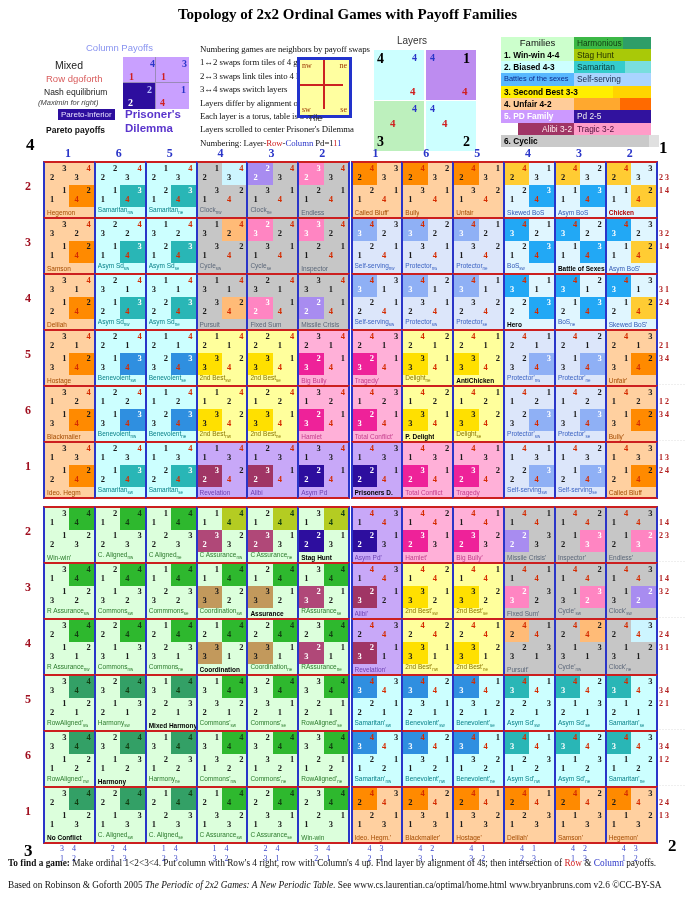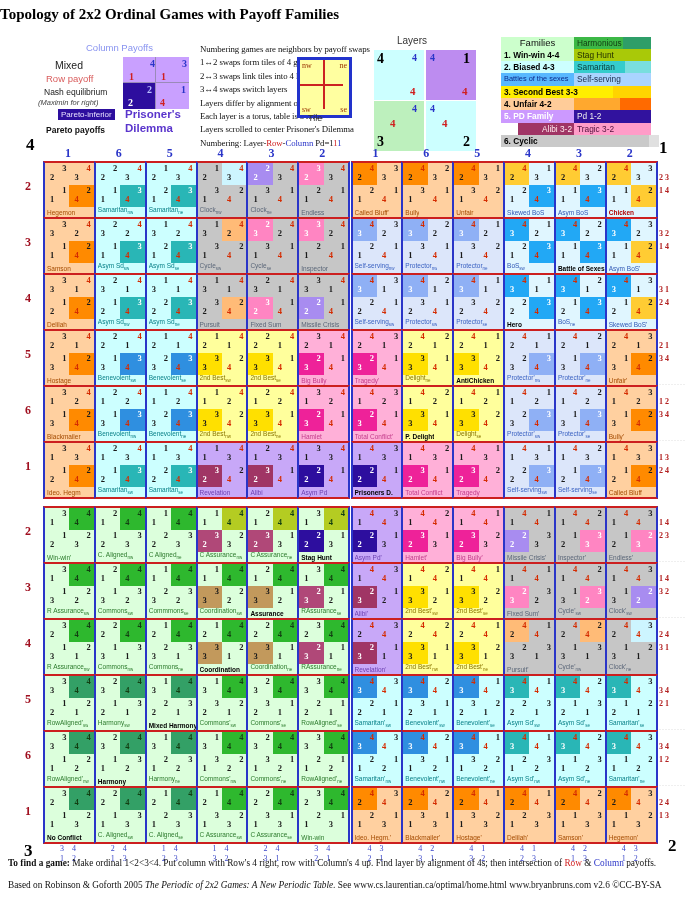--- a/index.html
+++ b/index.html
@@ -1,19 +1,19 @@
 <!DOCTYPE html>
 <html><head>
 <meta charset="utf-8">
 <style>
   html,body{margin:0;padding:0;background:#fff;}
   #root{position:relative;width:695px;height:899px;background:#fff;overflow:hidden;
         font-family:"Liberation Sans",sans-serif;}
   .abs{position:absolute;}
-  #page-title{top:6px;left:0;width:695px;text-align:left;font-family:"Liberation Serif",serif;
+  #page-title{top:6px;left:0;width:695px;text-align:center;font-family:"Liberation Serif",serif;
               font-weight:bold;font-size:15px;color:#000;}
   
   .h-colpay{top:42px;left:86px;font-size:9.5px;color:#8893f0;}
   .h-game{top:59px;left:55px;font-size:10.5px;color:#222;}
   .h-rowpay{top:73px;left:46px;font-size:9.5px;color:#d95c5c;}
   .h-nash{top:87px;left:44px;font-size:8.5px;color:#222;}
   .h-maximin{top:98px;left:38px;font-size:7.5px;font-style:italic;color:#444;}
   .h-pinf{top:109px;left:58px;font-size:8px;background:#2d0e9e;color:#e8e0ff;padding:1px 3px;}
   .h-popt{top:125px;left:46px;font-size:8.5px;font-weight:bold;color:#111;}
   .h-pd1{top:108px;left:125px;font-size:11.5px;font-weight:bold;color:#5a35cc;}
@@ -59,21 +59,21 @@
   .foot{left:8px;font-family:"Liberation Serif",serif;font-size:9.3px;color:#111;white-space:nowrap;}
 </style>
 </head>
 <body>
 
 <div id="root">
   <div id="page-title" class="abs">Topology of 2x2 Ordinal Games with Payoff Families</div>
 
   <div class="abs h-colpay">Column Payoffs</div>
   <div class="abs h-game">Mixed</div>
-  <div class="abs h-rowpay">Row payoff</div>
+  <div class="abs h-rowpay">Row dgoforth</div>
   <div class="abs h-nash">Nash equilibrium</div>
   <div class="abs h-maximin">(Maximin for right)</div>
   <div class="abs h-pinf">Pareto-inferior</div>
   <div class="abs h-popt">Pareto payoffs</div>
   <div class="abs h-pd1">Prisoner's</div>
   <div class="abs h-pd2">Dilemma</div>
   <div id="ex-matrix" class="abs">
       <div class="q" style="left: 0px; top: 26px; background: rgb(45, 14, 158); width: 33px; height: 26px;"></div>
       <div class="ln" style="left: 32px; top: 0px; width: 1px; height: 52px;"></div>
       <div class="ln" style="left: 0px; top: 25px; width: 66px; height: 1px;"></div>
@@ -132,21 +132,21 @@
       </div>
     </div>
 
   <div id="families">
       <div class="famrow" style="top: 36.5px;"><div class="famseg" style="width: 73px; background: rgb(204, 255, 204); color: rgb(17, 17, 17); font-size: 9.5px; text-align: center;">Families</div><div class="famseg" style="width: 46px; background: rgb(60, 184, 70); color: rgb(17, 58, 17); text-align: left; padding-left: 3px;">Harmonious</div><div class="famseg" style="width: 25px; background: rgb(46, 158, 104); color: rgb(0, 0, 0); text-align: left; padding-left: 3px;"></div></div>
       <div class="famrow" style="top: 48.83px;"><div class="famseg" style="width: 70px; background: rgb(204, 255, 204); color: rgb(0, 0, 0); font-weight: bold; text-align: left; padding-left: 3px;">1. Win-win 4-4</div><div class="famseg" style="width: 74px; background: rgb(169, 201, 8); color: rgb(35, 48, 0); text-align: left; padding-left: 3px;">Stag Hunt</div></div>
       <div class="famrow" style="top: 61.16px;"><div class="famseg" style="width: 70px; background: rgb(204, 255, 255); color: rgb(0, 0, 0); font-weight: bold; text-align: left; padding-left: 3px;">2. Biased 4-3</div><div class="famseg" style="width: 48px; background: rgb(53, 204, 204); color: rgb(8, 58, 58); text-align: left; padding-left: 3px;">Samaritan</div><div class="famseg" style="width: 23px; background: rgb(121, 222, 222); color: rgb(0, 0, 0); text-align: left; padding-left: 3px;"></div></div>
       <div class="famrow" style="top: 73.49px;"><div class="famseg" style="width: 70px; background: rgb(88, 184, 255); color: rgb(11, 42, 138); font-size: 7.4px; text-align: left; padding-left: 3px;">Battles of the sexes</div><div class="famseg" style="width: 74px; background: rgb(170, 212, 255); color: rgb(26, 42, 74); text-align: left; padding-left: 3px;">Self-serving</div></div>
       <div class="famrow" style="top: 85.82px;"><div class="famseg" style="width: 109px; background: rgb(255, 238, 0); color: rgb(0, 0, 0); font-weight: bold; text-align: left; padding-left: 3px;">3. Second Best 3-3</div><div class="famseg" style="width: 35px; background: rgb(255, 212, 0); color: rgb(0, 0, 0); text-align: left; padding-left: 3px;"></div></div>
       <div class="famrow" style="top: 98.15px;"><div class="famseg" style="width: 70px; background: rgb(255, 204, 153); color: rgb(0, 0, 0); font-weight: bold; text-align: left; padding-left: 3px;">4. Unfair 4-2</div><div class="famseg" style="width: 43px; background: rgb(255, 168, 46); color: rgb(0, 0, 0); text-align: left; padding-left: 3px;"></div><div class="famseg" style="width: 28px; background: rgb(255, 106, 0); color: rgb(0, 0, 0); text-align: left; padding-left: 3px;"></div></div>
-      <div class="famrow" style="top: 110.48px;"><div class="famseg" style="width: 70px; background: rgb(204, 153, 255); color: rgb(255, 255, 255); font-weight: bold; text-align: left; padding-left: 3px;">5. PD Family</div><div class="famseg" style="width: 74px; background: rgb(49, 18, 158); color: rgb(238, 238, 238); text-align: left; padding-left: 3px;">Pd 1-2</div></div>
+      <div class="famrow" style="top: 110.48px;"><div class="famseg" style="width: 70px; background: rgb(204, 153, 255); color: rgb(255, 255, 255); font-weight: bold; text-align: left; padding-left: 3px;">5. PD Family</div><div class="famseg" style="width: 74px; background: rgb(49, 18, 158); color: rgb(238, 238, 238); text-align: left; padding-left: 3px;">Pd 2-5</div></div>
       <div class="famrow" style="top: 122.81px;"><div class="famseg" style="width: 14px; color: rgb(0, 0, 0); text-align: left; padding-left: 3px;"></div><div class="famseg" style="width: 54px; background: rgb(160, 53, 101); color: rgb(255, 238, 238); text-align: right; padding-right: 2px;">Alibi 3-2</div><div class="famseg" style="width: 74px; background: rgb(255, 156, 200); color: rgb(80, 16, 58); text-align: left; padding-left: 3px;">Tragic 3-2</div></div>
       <div class="famrow" style="top: 135.14px;"><div class="famseg" style="width: 145px; background: rgb(201, 201, 201); color: rgb(0, 0, 0); font-weight: bold; text-align: left; padding-left: 3px;">6. Cyclic</div><div class="famseg" style="width: 7px; background: rgb(224, 224, 224); color: rgb(0, 0, 0); text-align: left; padding-left: 3px;"></div></div>
     </div>
 
   <div id="grid">
       <div class="rowlab" style="left: 20px; top: 179px;">2</div>
       <div class="redge" style="top: 171px;">2 3
 1 4</div>
       <div class="cell" style="left: 43px; top: 161px; width: 50.85px; height: 56px; background: rgb(255, 208, 160);">
         <div class="sub" style="left: 0%; top: 0px;">

